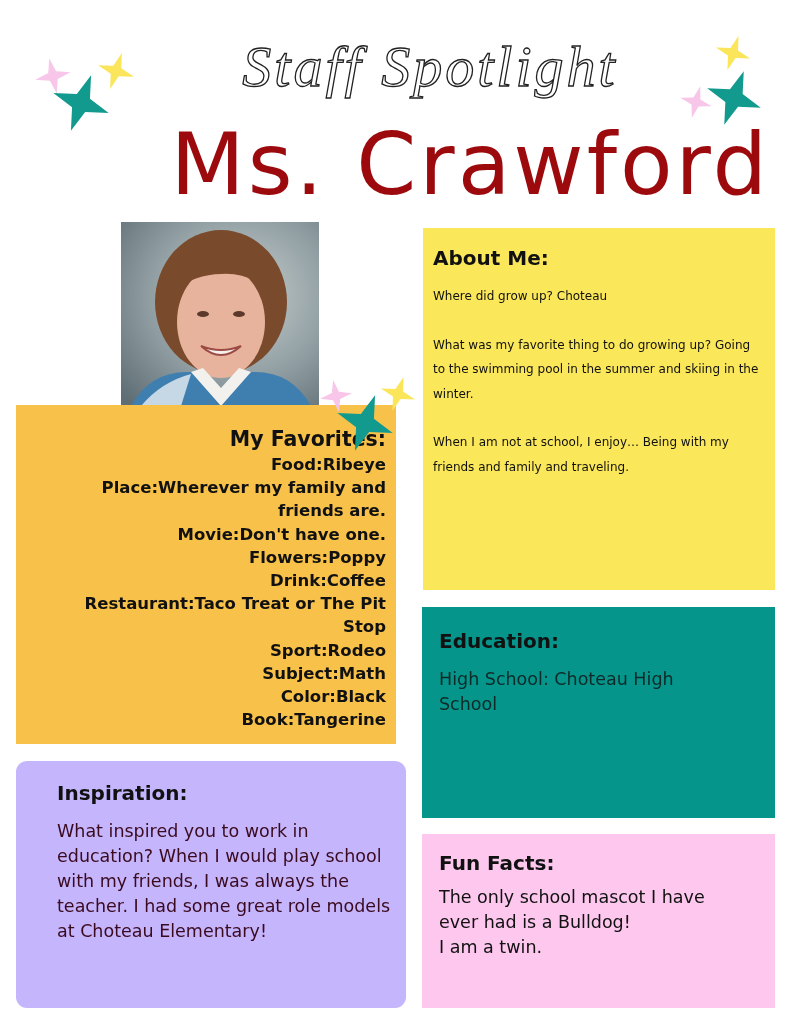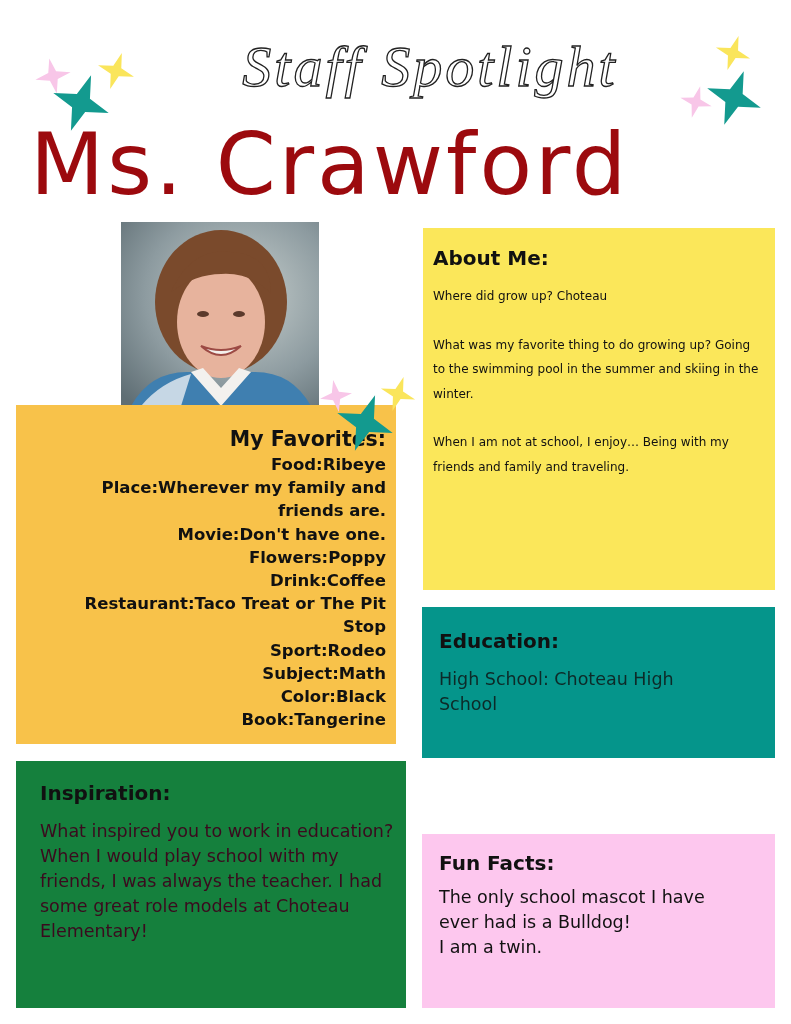--- a/index.html
+++ b/index.html
@@ -2,36 +2,36 @@
 <html><head>
 <meta charset="utf-8">
 <style>
   html, body { margin:0; padding:0; }
   body { width:791px; height:1024px; background:#ffffff; position:relative; overflow:hidden;
          font-family:"DejaVu Sans", sans-serif; color:#111; }
   .abs { position:absolute; }
   .script-title { left:150px; top:22px; width:560px; height:90px; text-align:center;
          font-family:Liberation Serif, serif; font-style:italic; font-size:58px; font-weight:200;
          color:transparent; -webkit-text-stroke:1.3px #222; letter-spacing:3px; line-height:90px; }
-  .name-title { left:30px; top:112px; width:740px; height:105px; text-align:left;
+  .name-title { left:30px; top:112px; width:740px; height:105px; text-align:right;
          font-family:"DejaVu Sans", sans-serif; font-size:86px; color:#9c0a0e; line-height:105px;
          letter-spacing:3px; }
   .panel { position:absolute; box-sizing:border-box; }
   .panel h2 { margin:0; font-family:"DejaVu Sans", sans-serif; font-weight:bold; font-size:20px; color:#111; }
   .panel p { margin:0; font-family:"DejaVu Sans", sans-serif; font-size:17px; line-height:25px; white-space:pre-line; }
   .about { left:423px; top:228px; width:352px; height:362px; background:#fbe75a; padding:18px 10px 10px 10px; }
   .about h2 { font-size:20px; margin-bottom:14px; }
   .about p { font-size:12px; line-height:24.6px; }
   .fav { left:16px; top:405px; width:380px; height:339px; background:#f8c24a; padding:22px 10px 10px 20px;text-align:right; }
   .fav h2 { margin-left:19px; font-size:20.5px; margin-bottom:2px; }
   .fav .row { font-weight:bold; font-size:16.5px; line-height:23.2px; }
-  .insp { left:16px; top:761px; width:390px; height:247px; background:#15803d; padding:20px 10px 10px 24px; }
+  .insp { left:16px; top:761px; width:390px; height:247px; background:#c4b5fd; padding:20px 10px 10px 41px;border-radius:11px; }
   .insp h2 { margin-bottom:14px; }
   .insp p { color:#3b0a1e; font-size:17.5px; line-height:25px; }
-  .edu { left:422px; top:607px; width:353px; height:151px; background:#05958b; padding:22px 10px 10px 17px; }
+  .edu { left:422px; top:607px; width:353px; height:211px; background:#05958b; padding:22px 10px 10px 17px; }
   .edu h2 { margin-bottom:14px; }
   .edu p { font-size:17.5px; line-height:24.5px; color:#0d2a28; }
   .fun { left:422px; top:834px; width:353px; height:174px; background:#fdc7ee; padding:17px 10px 10px 17px; }
   .fun h2 { margin-bottom:10px; }
   .fun p { font-size:17.5px; line-height:25px; }
   .photo { left:121px; top:222px; width:198px; height:184px; overflow:hidden;
            background: radial-gradient(ellipse at 70% 40%, #b8c4c6 0%, #8f9da3 40%, #6f7d84 100%); }
   .star { position:absolute; }
 </style>
 </head>

